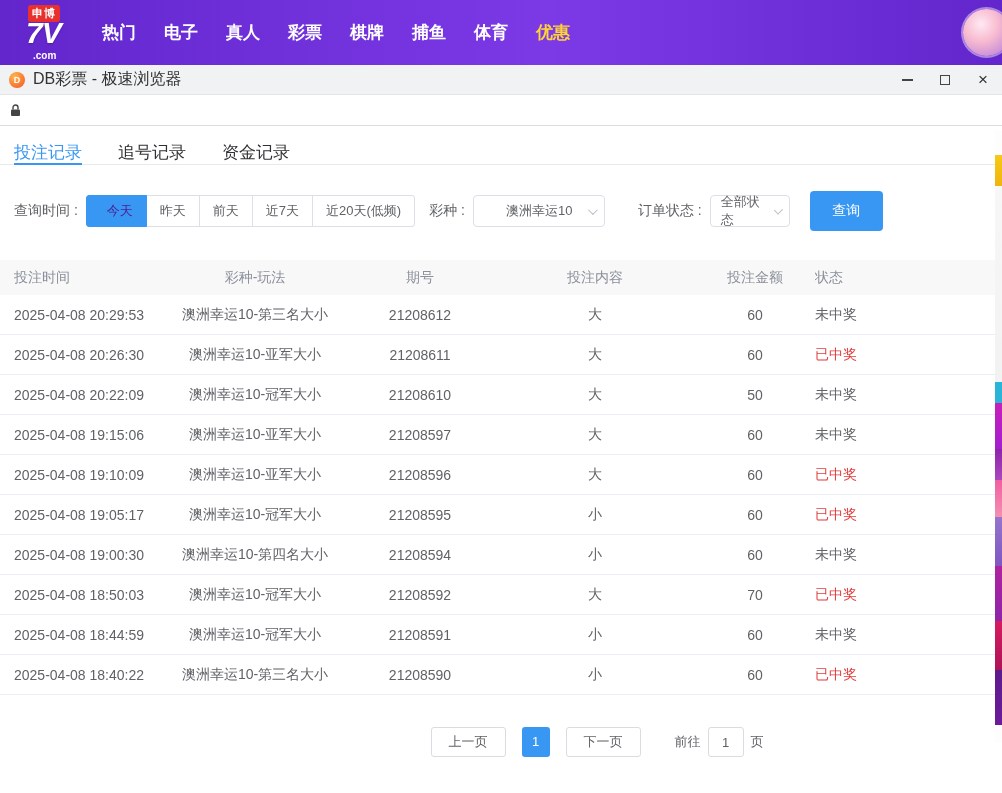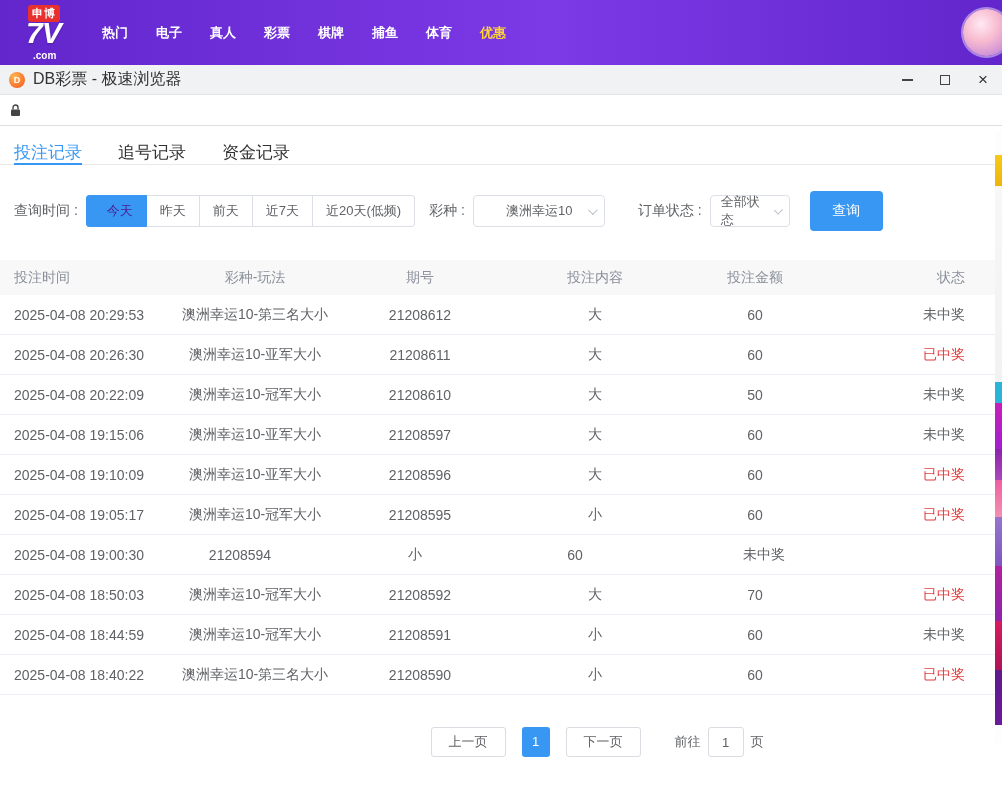--- a/index.html
+++ b/index.html
@@ -17,21 +17,21 @@
   
   .topnav{position:relative;display:flex;align-items:center;height:65px;
     background:linear-gradient(90deg,var(--nav2),var(--nav1) 55%,var(--nav2));}
   .logo{position:relative;width:58px;height:58px;margin-left:26px;flex:0 0 auto;cursor:pointer;}
   .logo-badge{position:absolute;top:1px;left:2px;background:var(--logo-red);color:#fff;
     font-size:11px;font-weight:bold;padding:1px 4px;border-radius:3px;letter-spacing:1px;}
   .logo-main{position:absolute;top:12px;left:0;font-size:30px;font-weight:900;font-style:italic;
     color:#fff;letter-spacing:-1px;text-shadow:0 1px 2px rgba(0,0,0,.25);}
   .logo-sub{position:absolute;bottom:1px;left:7px;font-size:10px;color:#fff;font-weight:bold;}
   .nav-items{display:flex;align-items:center;gap:28px;margin-left:18px;}
-  .nav-item{color:#fff;font-size:13px;font-weight:bold;cursor:pointer;white-space:nowrap;}
+  .nav-item{color:#fff;font-size:17px;font-weight:bold;cursor:pointer;white-space:nowrap;}
   .nav-item.gold{color:var(--gold);}
   .avatar{position:absolute;right:-8px;top:9px;width:47px;height:47px;border-radius:50%;cursor:pointer;
     background:radial-gradient(circle at 38% 32%,#ffe9f2 0%,#f8bbd0 40%,#ce93d8 75%,#9575cd 100%);
     box-shadow:0 0 0 2px rgba(255,255,255,.45);}
 
   
   .titlebar{display:flex;align-items:center;height:30px;background:#f1f2f4;padding:0 0 0 9px;
     border-bottom:1px solid #e3e4e6;}
   .favicon{width:16px;height:16px;border-radius:50%;flex:0 0 auto;
     background:radial-gradient(circle at 35% 30%,#ffb74d,#f4511e);
@@ -78,21 +78,21 @@
   
   .btable{margin-top:29px;width:100%;font-size:14px;}
   .thead{display:flex;align-items:center;height:35px;background:#f8f8f9;color:#8a8f99;}
   .trow{display:flex;align-items:center;height:40px;border-bottom:1px solid #ebeef5;color:#606266;}
   .cell{white-space:nowrap;overflow:hidden;}
   .c1{width:165px;text-align:left;padding-left:14px;}
   .c2{width:180px;text-align:center;}
   .c3{width:150px;text-align:center;}
   .c4{width:200px;text-align:center;}
   .c5{width:120px;text-align:center;}
-  .c6{width:150px;text-align:right;font-family:Liberation Serif, serif;}
+  .c6{width:150px;text-align:left;font-family:Liberation Serif, serif;}
   .won{color:var(--win-red);}
 
   
   .summary{display:flex;justify-content:flex-end;align-items:center;height:39px;gap:42px;
     border-bottom:1px solid #ebeef5;font-size:14px;color:#303133;padding-right:2px;white-space:nowrap;}
 
   
   .pagination{display:flex;justify-content:center;margin-top:32px;}
   .pg-inner{display:flex;align-items:center;position:relative;left:96px;}
   .pg-btn{border:1px solid #d9dce1;border-radius:3px;background:#fff;color:#606266;font-size:13px;
@@ -250,20 +250,21 @@
         <div class="trow">
           <div class="cell c1">2025-04-08 19:05:17</div>
           <div class="cell c2">澳洲幸运10-冠军大小</div>
           <div class="cell c3">21208595</div>
           <div class="cell c4">小</div>
           <div class="cell c5">60</div>
           <div class="cell c6 won">已中奖</div>
         </div>
         <div class="trow">
           <div class="cell c1">2025-04-08 19:00:30</div>
+          <div class="cell c2">澳洲幸运10-第四名大小</div>
           <div class="cell c3">21208594</div>
           <div class="cell c4">小</div>
           <div class="cell c5">60</div>
           <div class="cell c6">未中奖</div>
         </div>
         <div class="trow">
           <div class="cell c1">2025-04-08 18:50:03</div>
           <div class="cell c2">澳洲幸运10-冠军大小</div>
           <div class="cell c3">21208592</div>
           <div class="cell c4">大</div>

